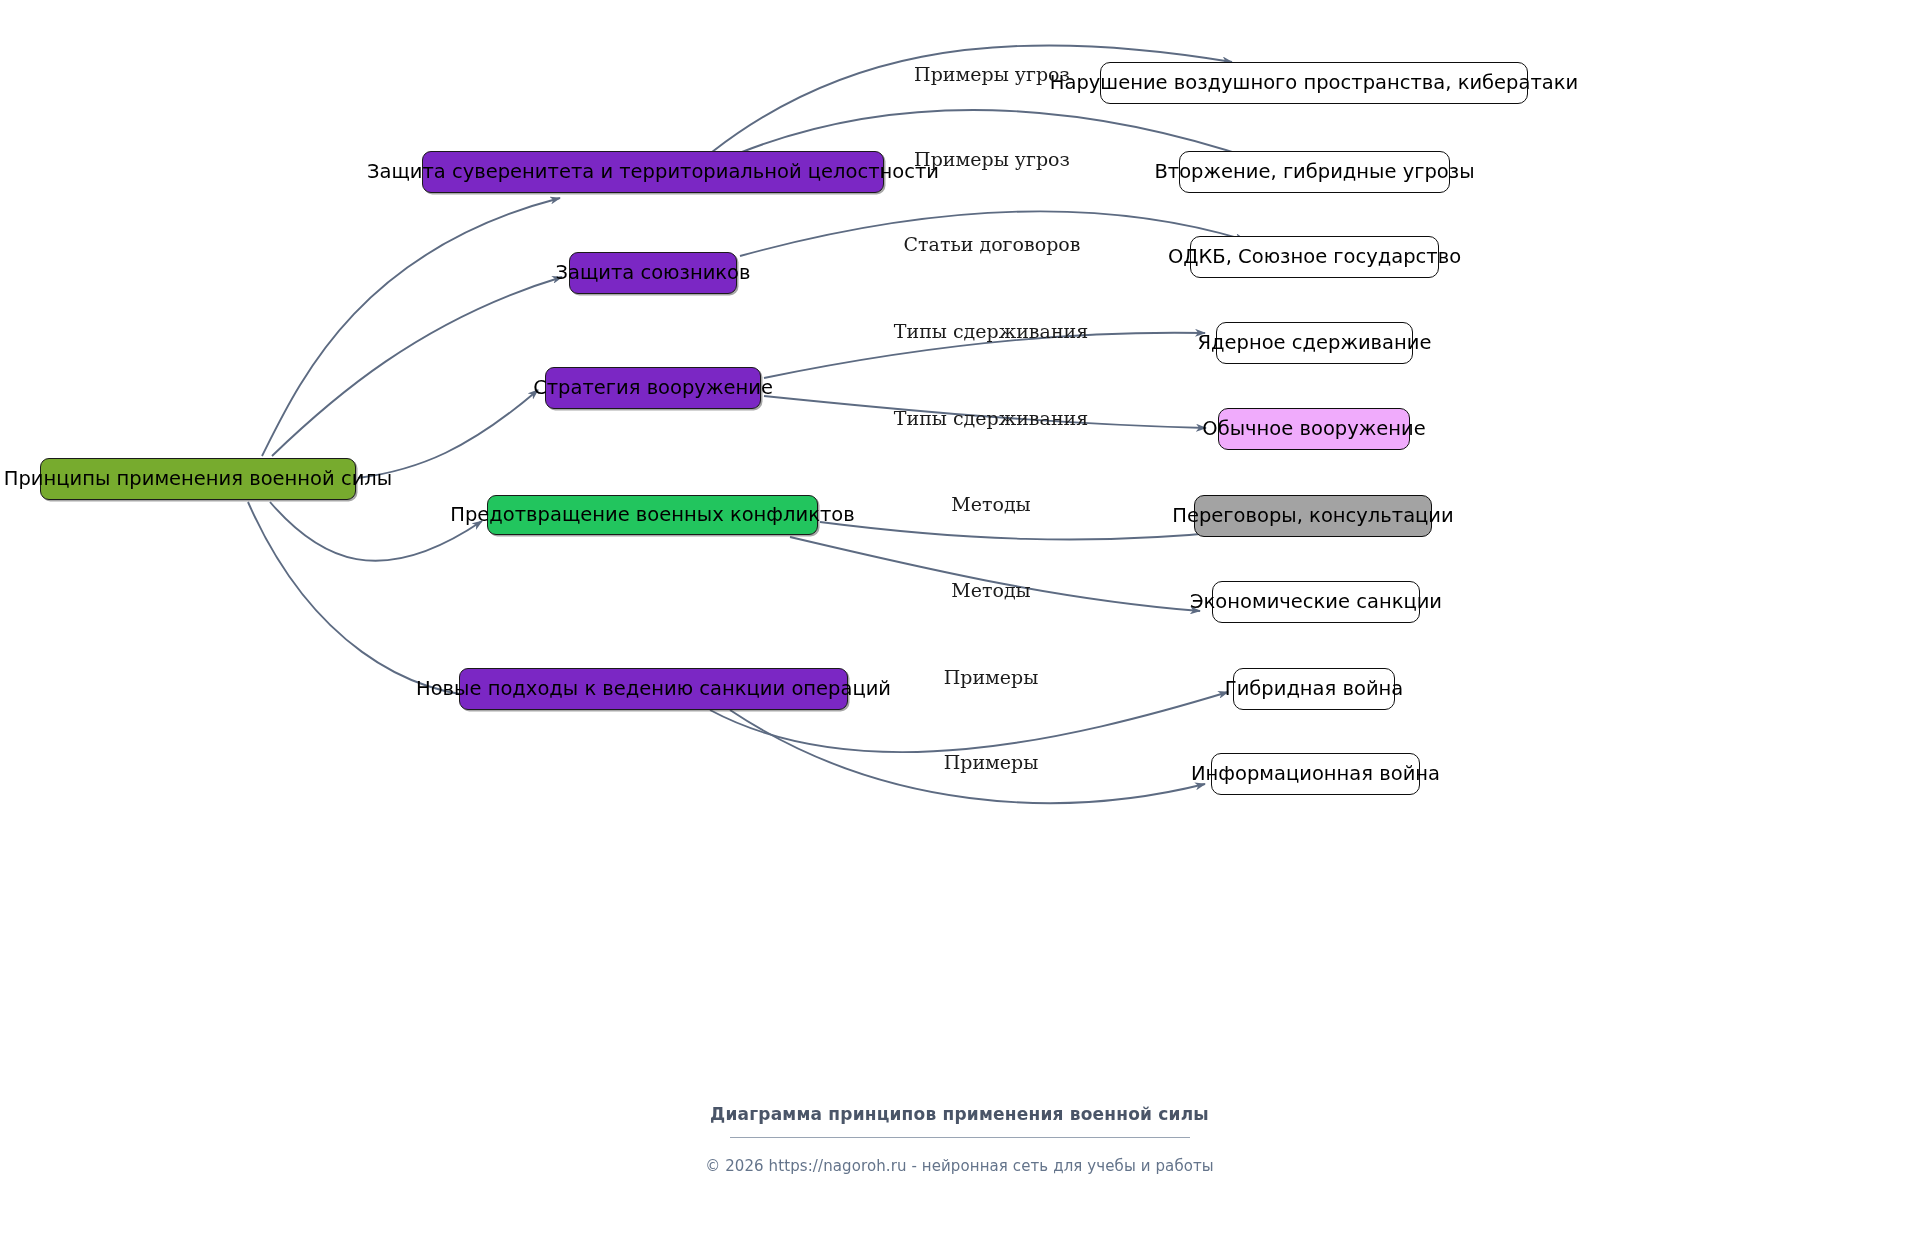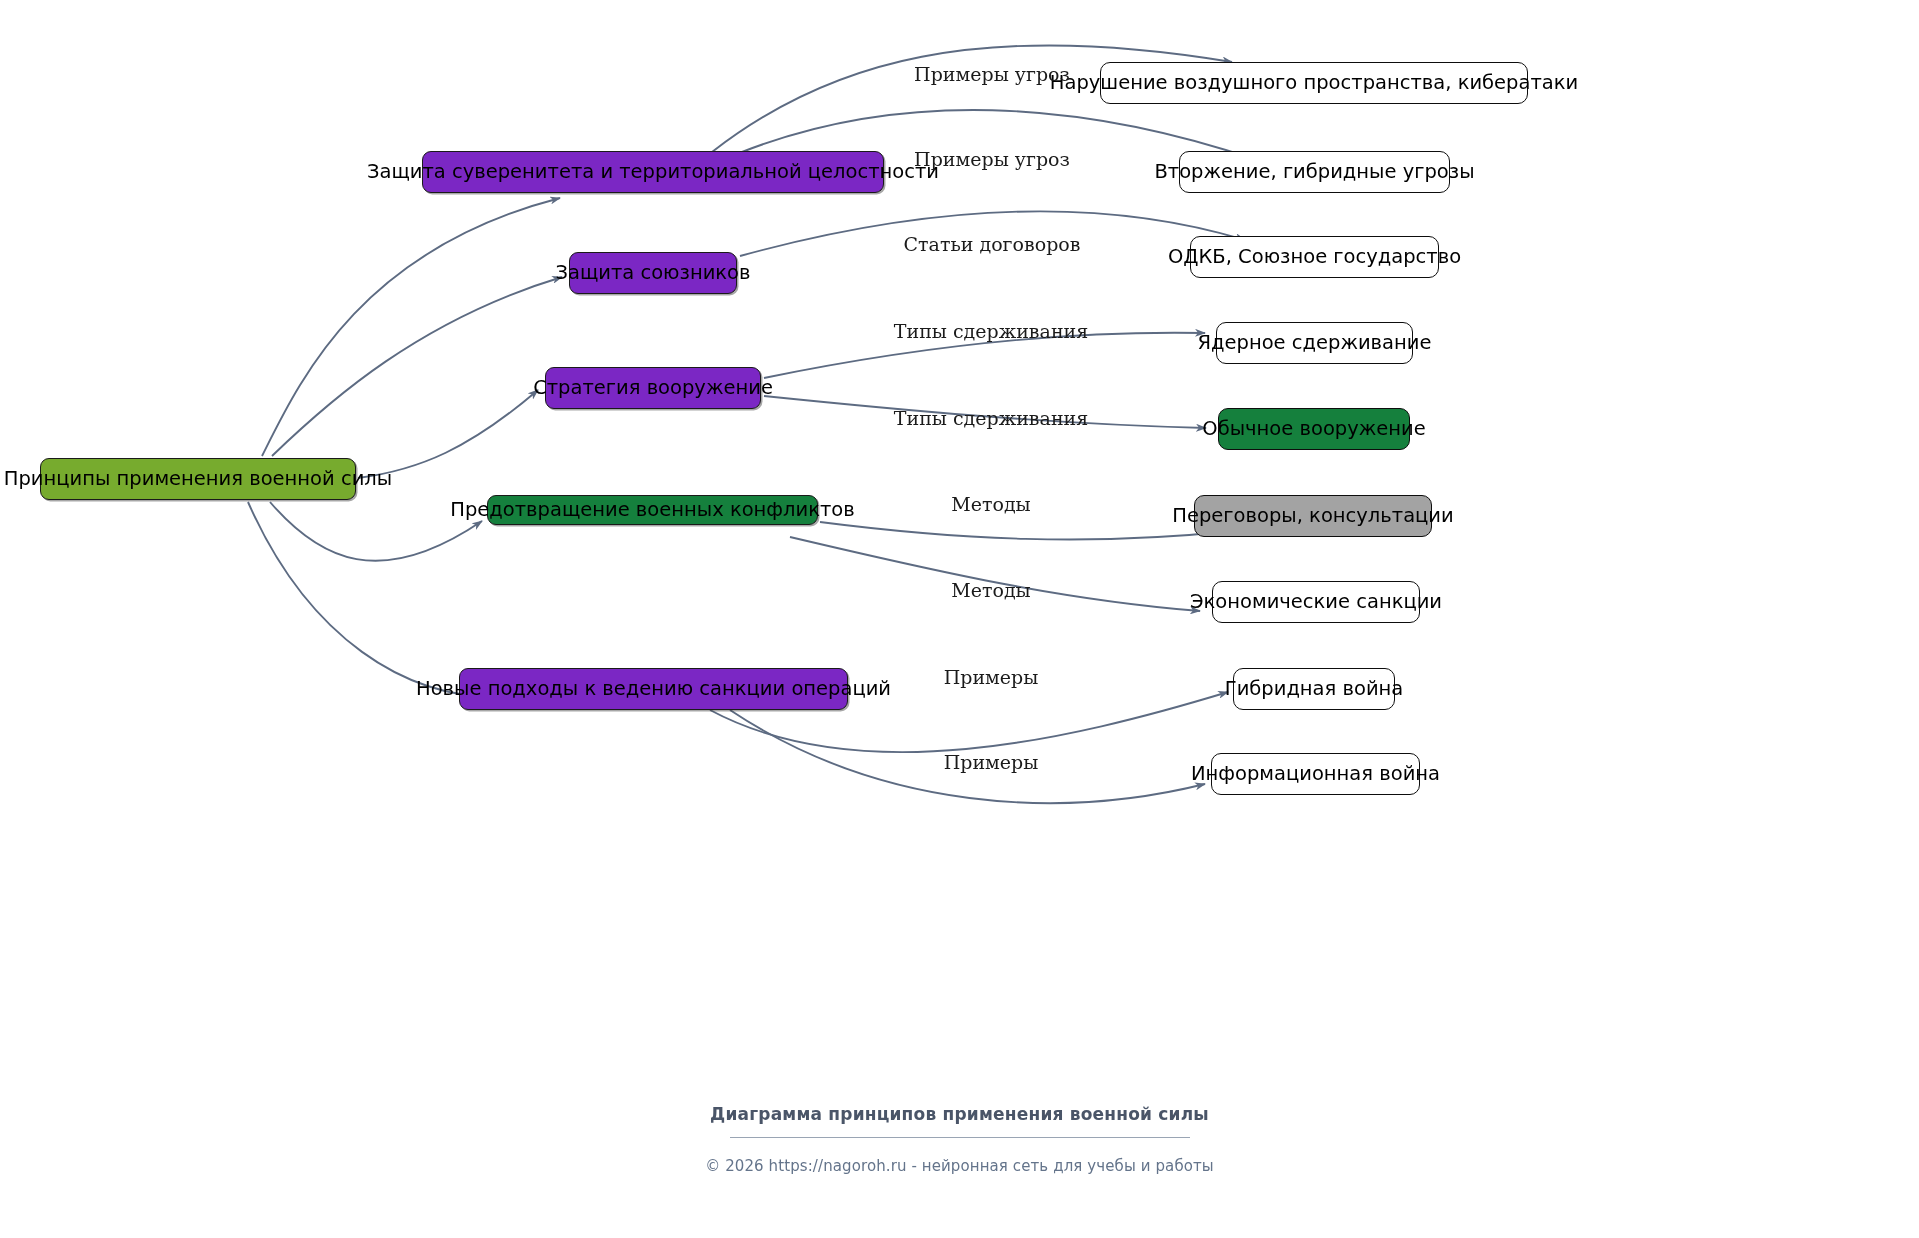--- a/index.html
+++ b/index.html
@@ -155,25 +155,25 @@
   <div class="node node-leaf" id="node-l2" style="left: 1179px; top: 151px; width: 271px; height: 42px; background: rgb(255, 255, 255);">Вторжение, гибридные угрозы</div>
   <div class="edge-label" id="lbl-l1" style="left: 992px; top: 74px;">Примеры угроз</div>
   <div class="edge-label" id="lbl-l2" style="left: 992px; top: 159px;">Примеры угроз</div>
 
   <div class="node node-branch" id="node-b2" style="left: 569px; top: 252px; width: 168px; height: 42px; background: rgb(123, 39, 196);">Защита союзников</div>
   <div class="node node-leaf" id="node-l3" style="left: 1190px; top: 236px; width: 249px; height: 42px; background: rgb(255, 255, 255);">ОДКБ, Союзное государство</div>
   <div class="edge-label" id="lbl-l3" style="left: 992px; top: 244px;">Статьи договоров</div>
 
   <div class="node node-branch" id="node-b3" style="left: 545px; top: 367px; width: 216px; height: 42px; background: rgb(123, 39, 196);">Стратегия вооружение</div>
   <div class="node node-leaf" id="node-l4" style="left: 1216px; top: 322px; width: 197px; height: 42px; background: rgb(255, 255, 255);">Ядерное сдерживание</div>
-  <div class="node node-leaf" id="node-l5" style="left: 1218px; top: 408px; width: 192px; height: 42px; background: #15803d; text-align: right;">Обычное вооружение</div>
+  <div class="node node-leaf" id="node-l5" style="left: 1218px; top: 408px; width: 192px; height: 42px; background: #f0abfc; text-align: right;">Обычное вооружение</div>
   <div class="edge-label" id="lbl-l4" style="left: 991px; top: 331px;">Типы сдерживания</div>
   <div class="edge-label" id="lbl-l5" style="left: 991px; top: 418px;">Типы сдерживания</div>
 
-  <div class="node node-branch" id="node-b4" style="left: 487px; top: 495px; width: 331px; height: 30px; background: #15803d; text-align: right;">Предотвращение военных конфликтов</div>
+  <div class="node node-branch" id="node-b4" style="left: 487px; top: 495px; width: 331px; height: 40px; background: #22c55e; text-align: right;">Предотвращение военных конфликтов</div>
   <div class="node node-leaf" id="node-l6" style="left: 1194px; top: 495px; width: 238px; height: 42px; background: #a3a3a3;">Переговоры, консультации</div>
   <div class="node node-leaf" id="node-l7" style="left: 1212px; top: 581px; width: 208px; height: 42px; background: rgb(255, 255, 255);">Экономические санкции</div>
   <div class="edge-label" id="lbl-l6" style="left: 991px; top: 504px;">Методы</div>
   <div class="edge-label" id="lbl-l7" style="left: 991px; top: 590px;">Методы</div>
 
   <div class="node node-branch" id="node-b5" style="left: 459px; top: 668px; width: 389px; height: 42px; background: rgb(123, 39, 196);">Новые подходы к ведению санкции операций</div>
   <div class="node node-leaf" id="node-l8" style="left: 1233px; top: 668px; width: 162px; height: 42px; background: rgb(255, 255, 255);">Гибридная война</div>
   <div class="node node-leaf" id="node-l9" style="left: 1211px; top: 753px; width: 209px; height: 42px; background: rgb(255, 255, 255);">Информационная война</div>
   <div class="edge-label" id="lbl-l8" style="left: 991px; top: 677px;">Примеры</div>
   <div class="edge-label" id="lbl-l9" style="left: 991px; top: 762px;">Примеры</div>

